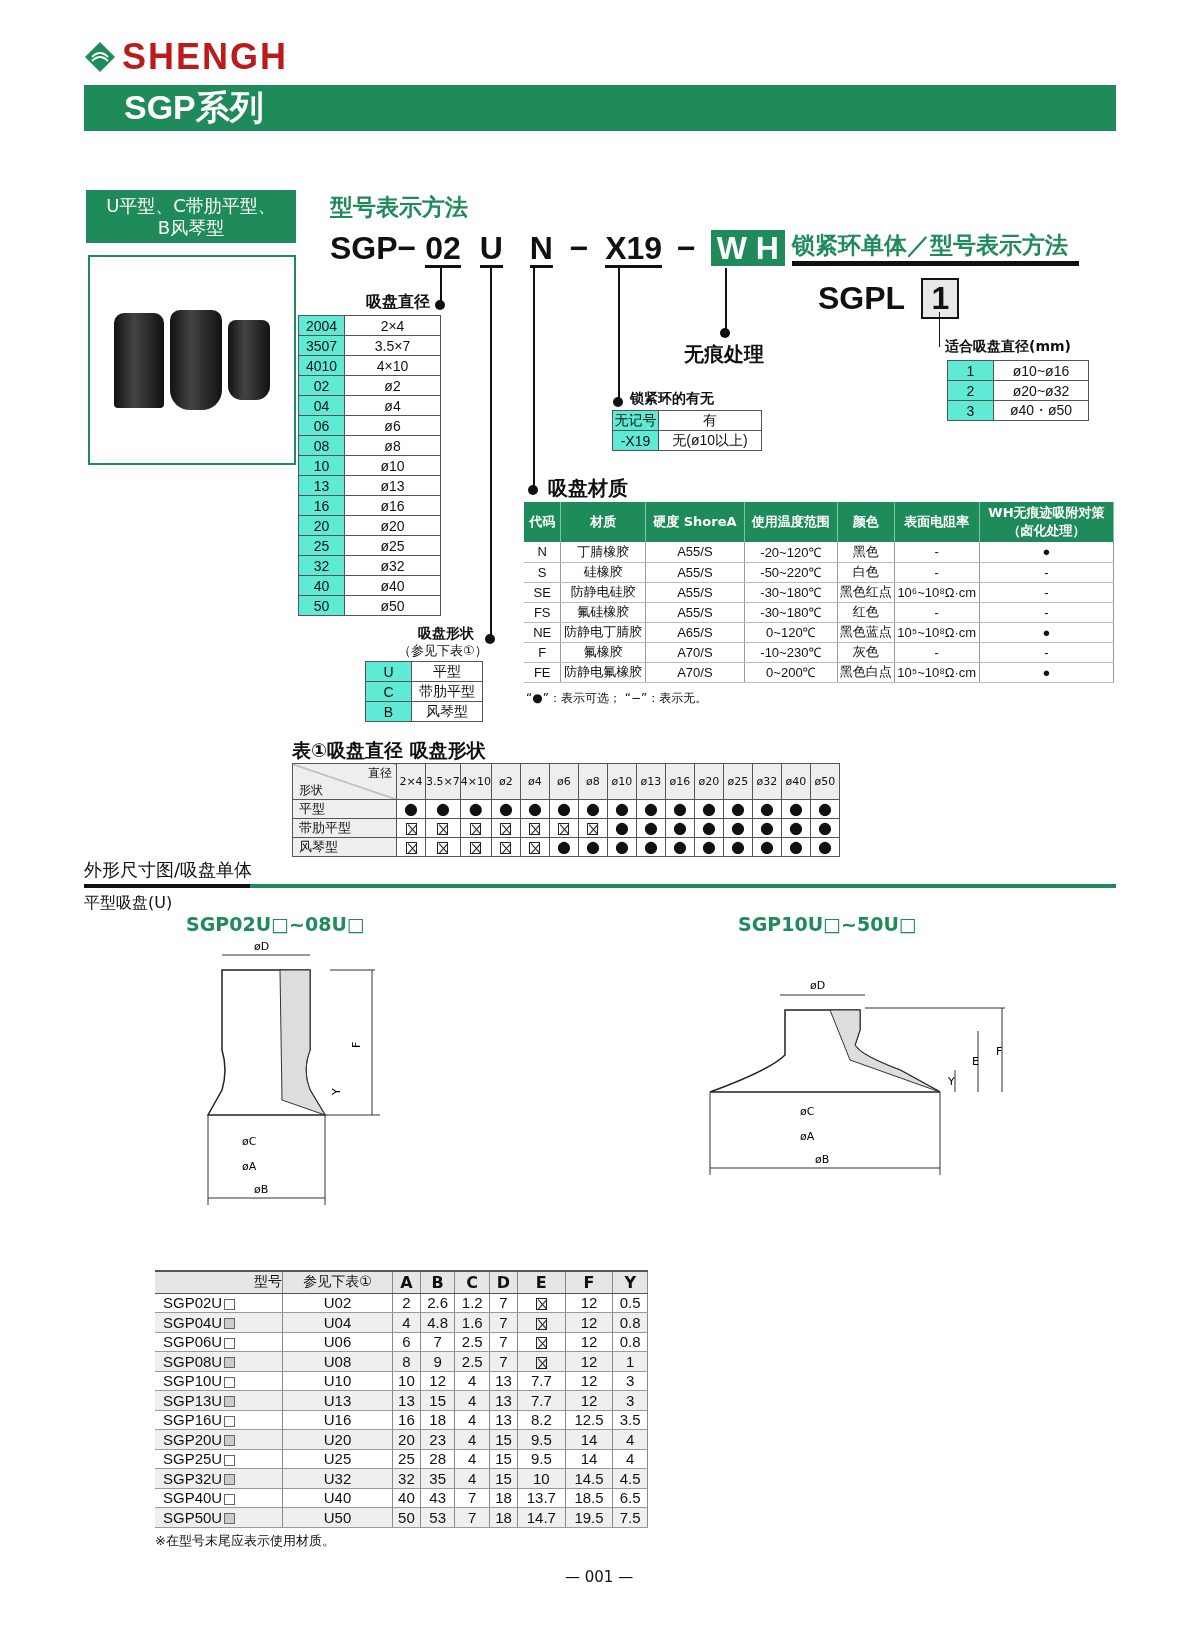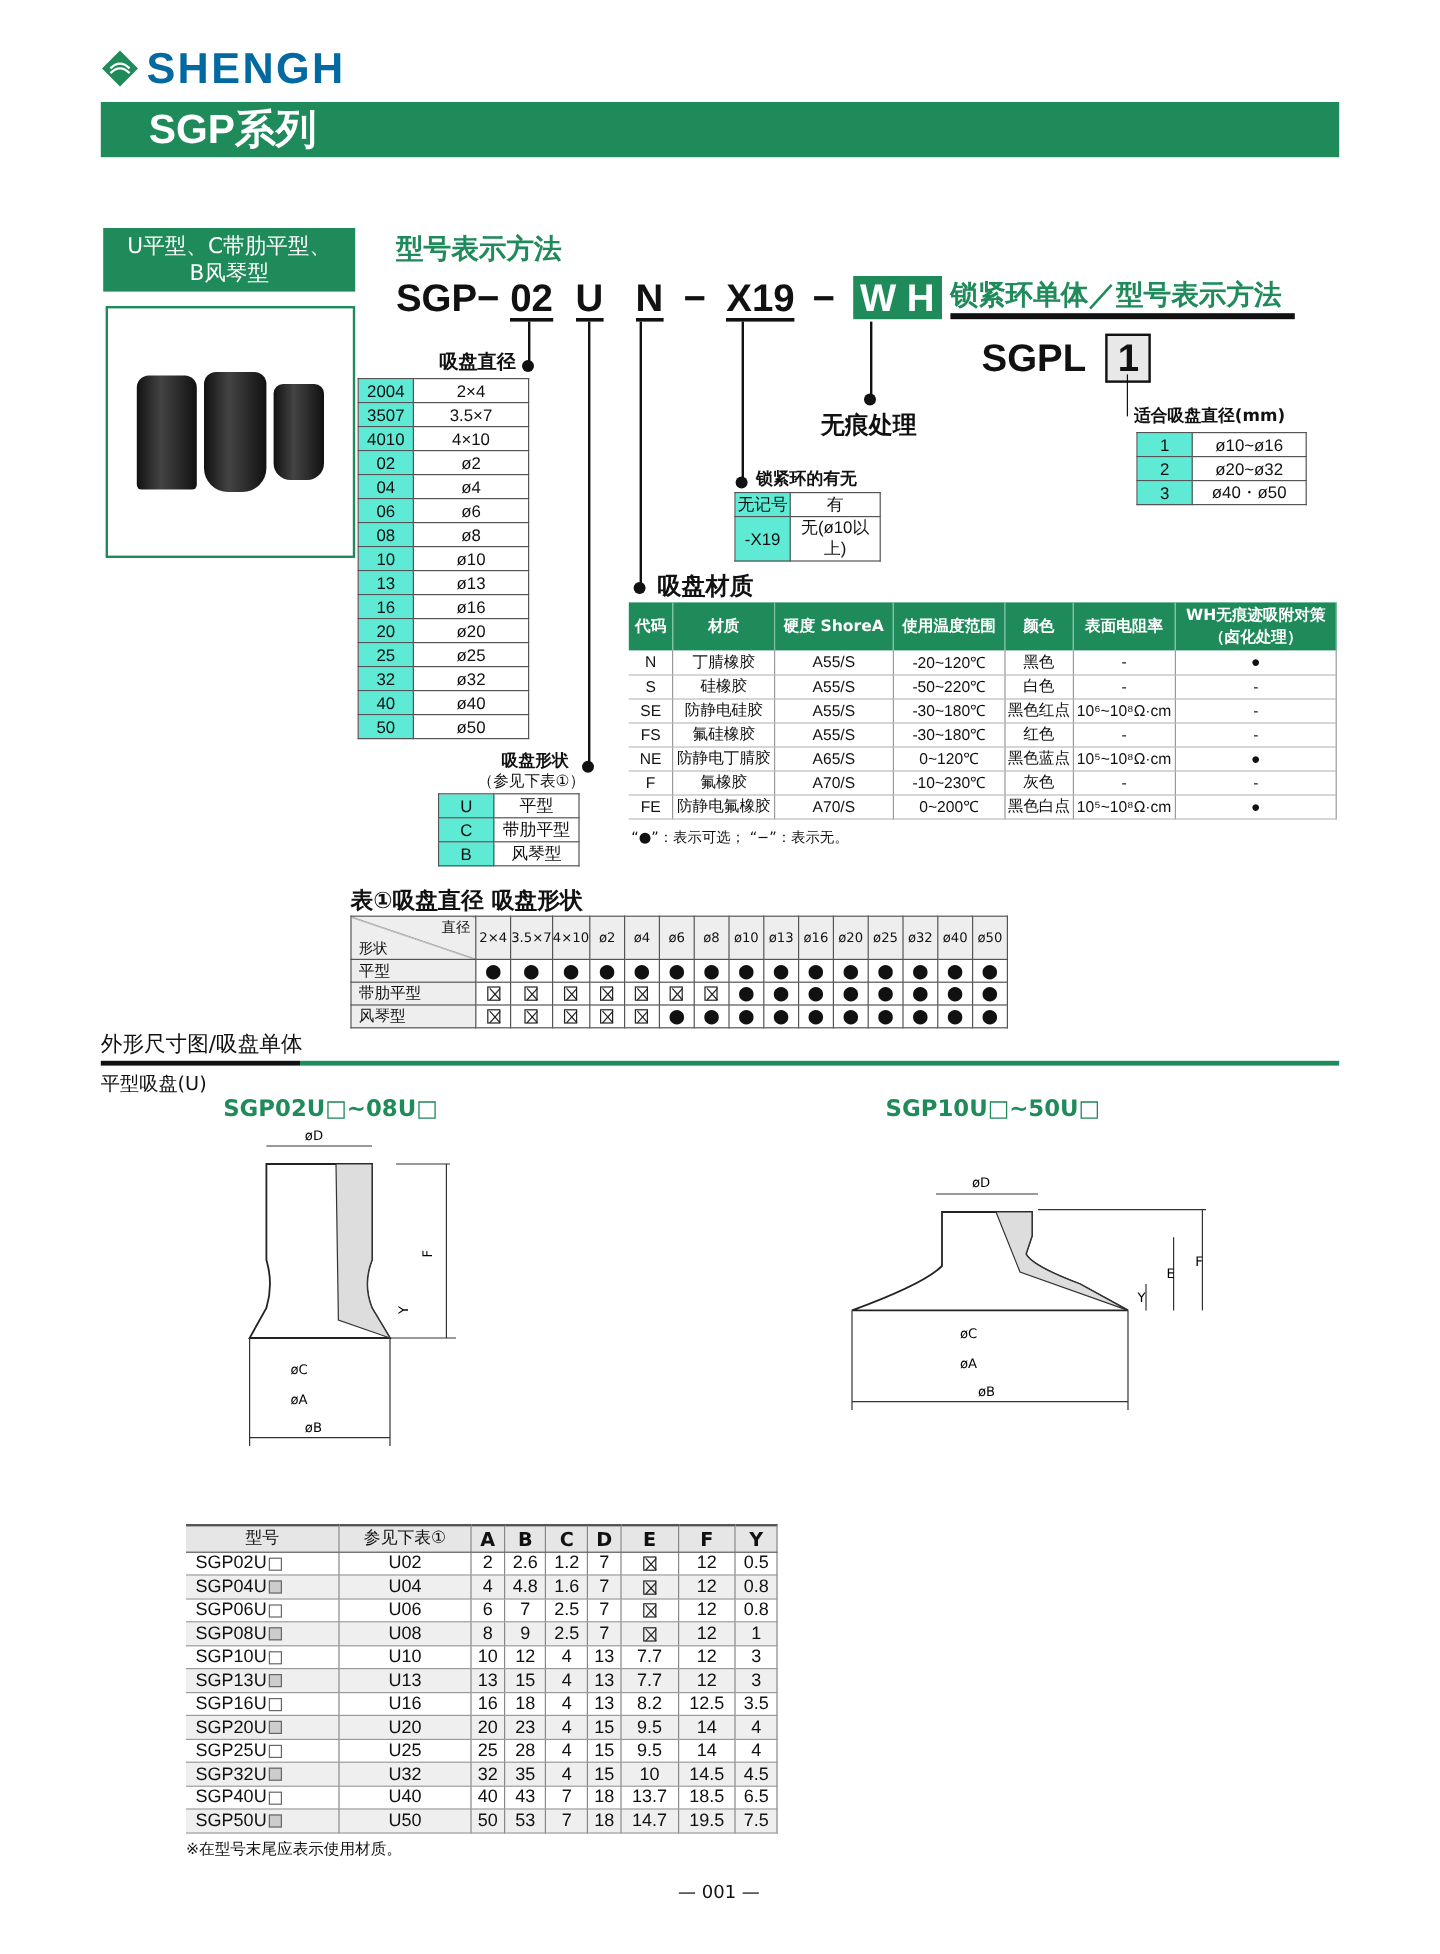--- a/index.html
+++ b/index.html
@@ -1,20 +1,20 @@
 <!DOCTYPE html>
 <html><head>
 <meta charset="utf-8">
 <style>
 *{box-sizing:border-box;margin:0;padding:0}
 body{width:1200px;height:1628px;background:#fff;font-family:"DejaVu Sans","Liberation Sans",sans-serif;color:#111;position:relative;overflow:hidden}
 .abs{position:absolute}
 .green{color:#1f8a5a}
 .logo{left:84px;top:36px;display:flex;align-items:center;gap:6px}
-.logo .txt{font-family:"Liberation Sans",sans-serif;font-weight:bold;font-size:36px;color:#0369a1;letter-spacing:2px}
+.logo .txt{font-family:"Liberation Sans",sans-serif;font-weight:bold;font-size:36px;color:#b91c1c;letter-spacing:2px}
 .titlebar{left:84px;top:85px;width:1032px;height:46px;background:#1f8a5a;color:#fff;display:flex;align-items:center;justify-content:space-between;padding:0 24px 0 40px}
 .titlebar .t1{font-size:25px;font-weight:bold}
 .titlebar .t2{font-size:34px;font-weight:bold;font-family:"Liberation Sans",sans-serif}
 .sidebox{left:86px;top:190px;width:210px;height:53px;background:#1f8a5a;color:#fff;text-align:center;font-size:18px;line-height:22px;padding-top:5px}
 .photo{left:88px;top:255px;width:208px;height:210px;border:2px solid #1f8a5a;display:flex;align-items:center;justify-content:center;gap:6px}
 .cup{background:linear-gradient(90deg,#111,#444 40%,#111);border-radius:10px 10px 4px 4px}
 .h-sec{font-size:23px;font-weight:bold;color:#1f8a5a}
 .model{font-family:"Liberation Sans",sans-serif;font-weight:bold;font-size:32px;white-space:nowrap}
 .u{display:inline-block;border-bottom:3px solid #111;line-height:34px}
 .wh{background:#1f8a5a;color:#fff;padding:0 6px}
@@ -165,21 +165,21 @@
       </tr>
       <tr>
         <td class="k">B</td>
         <td>风琴型</td>
       </tr>
     </tbody>
 </table>
 
 <div class="abs" style="left:684px;top:341px;font-size:20px;font-weight:bold">无痕处理</div>
 <div class="abs lbl" style="left:630px;top:390px;font-size:14px">锁紧环的有无</div>
-<table class="abs tb" style="left:612px;top:410px;width:122px">
+<table class="abs tb" style="left:612px;top:410px;width:150px">
   <tbody id="lock-body">
       <tr>
         <td class="k">无记号</td>
         <td>有</td>
       </tr>
       <tr>
         <td class="k">-X19</td>
         <td>无(ø10以上)</td>
       </tr>
     </tbody>
@@ -414,21 +414,21 @@
     <line x1="240" y1="117" x2="240" y2="200" stroke="#333"></line>
   <text x="100" y="140" font-size="11" font-family="DejaVu Sans">øC</text>
   <text x="100" y="165" font-size="11" font-family="DejaVu Sans">øA</text>
   <line x1="10" y1="193" x2="240" y2="193" stroke="#333"></line>
     <text x="115" y="188" font-size="11" font-family="DejaVu Sans">øB</text>
 </svg>
 
 <table class="abs dim" style="left:155px;top:1270px;width:493px">
   <thead>
       <tr id="dim-head">
-        <th style="font-weight: normal; font-size: 14px;">型号</th>
+        <th style="font-weight: normal; font-size: 14px; text-align: right;">型号</th>
         <th style="font-weight: normal; font-size: 14px;">参见下表①</th>
         <th>A</th>
         <th>B</th>
         <th>C</th>
         <th>D</th>
         <th>E</th>
         <th>F</th>
         <th>Y</th>
       </tr>
     </thead>

